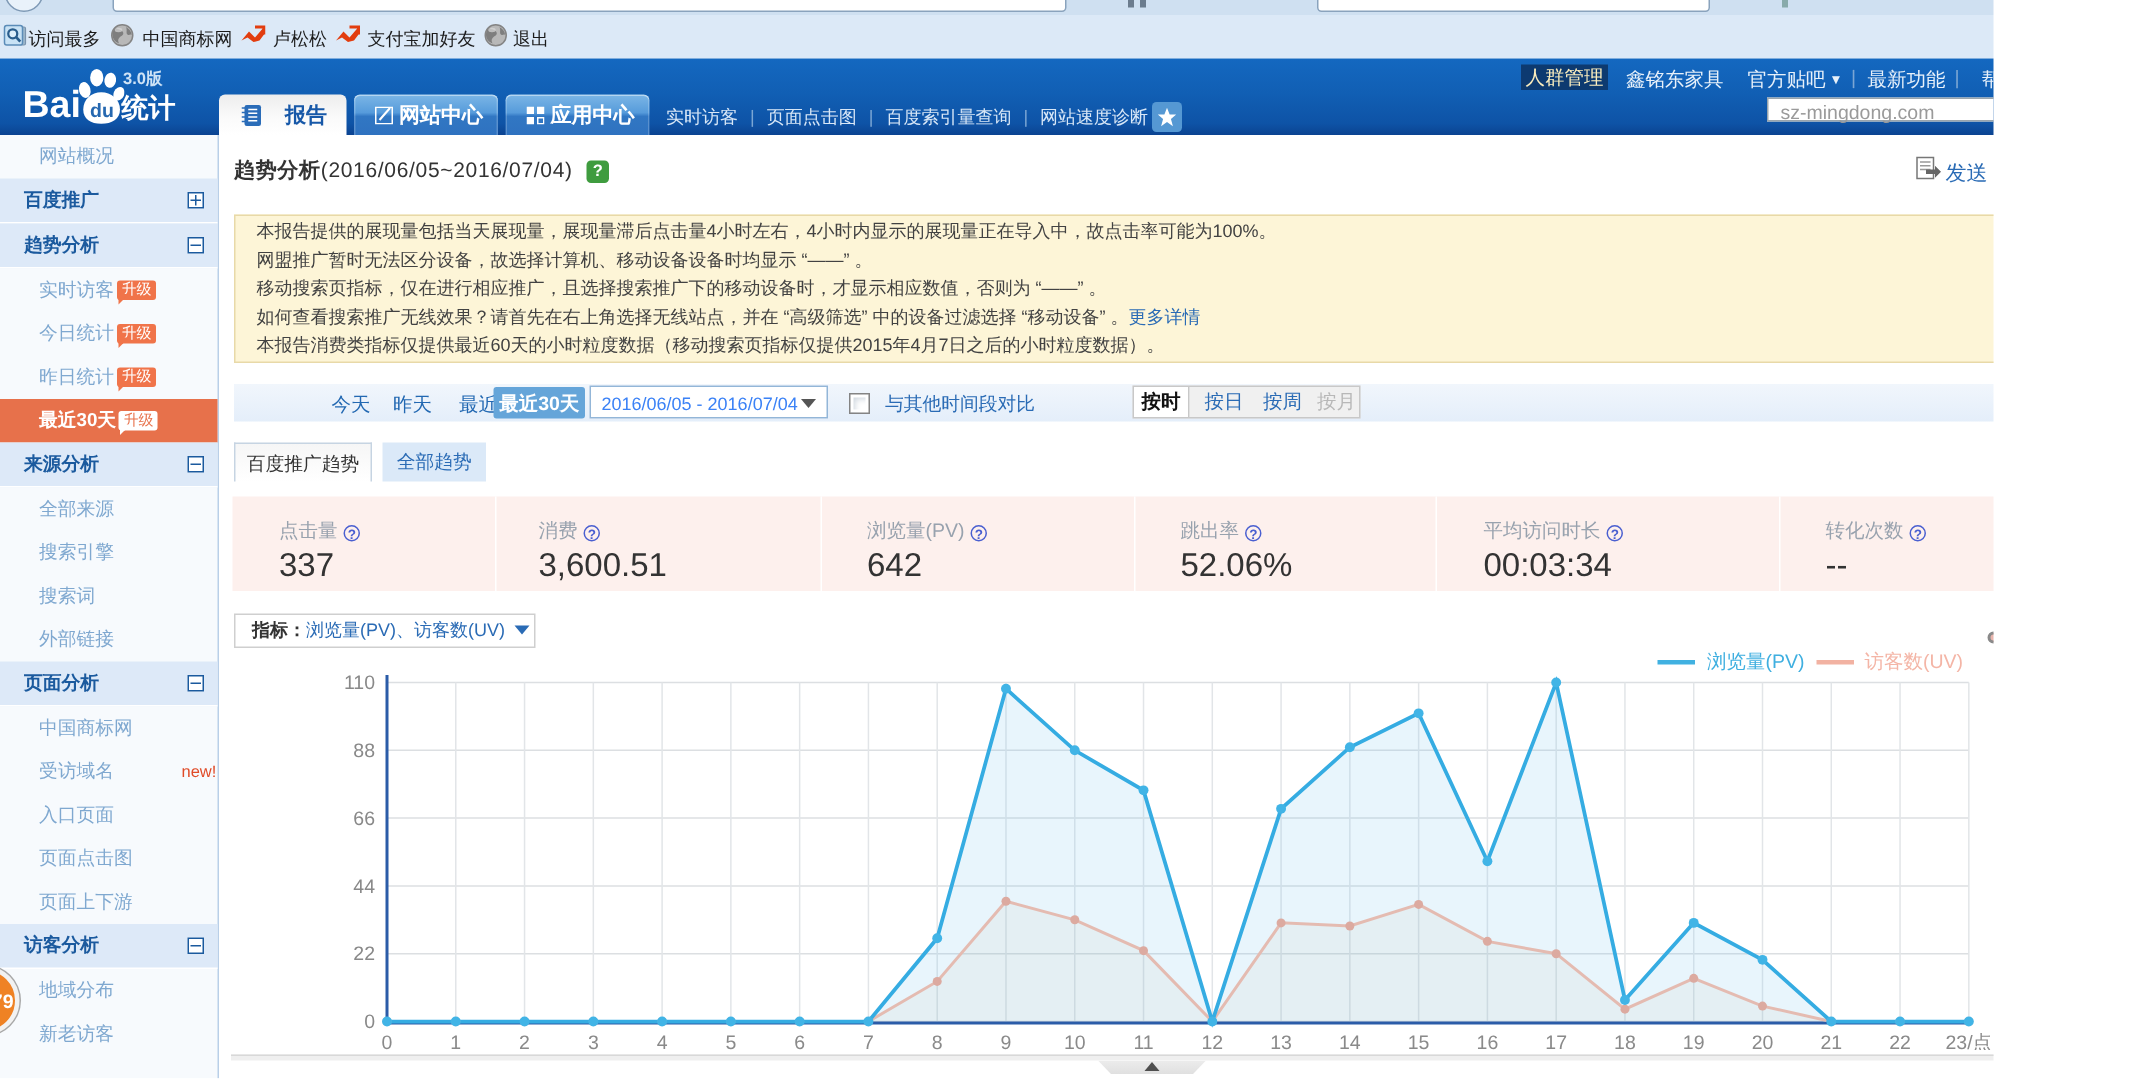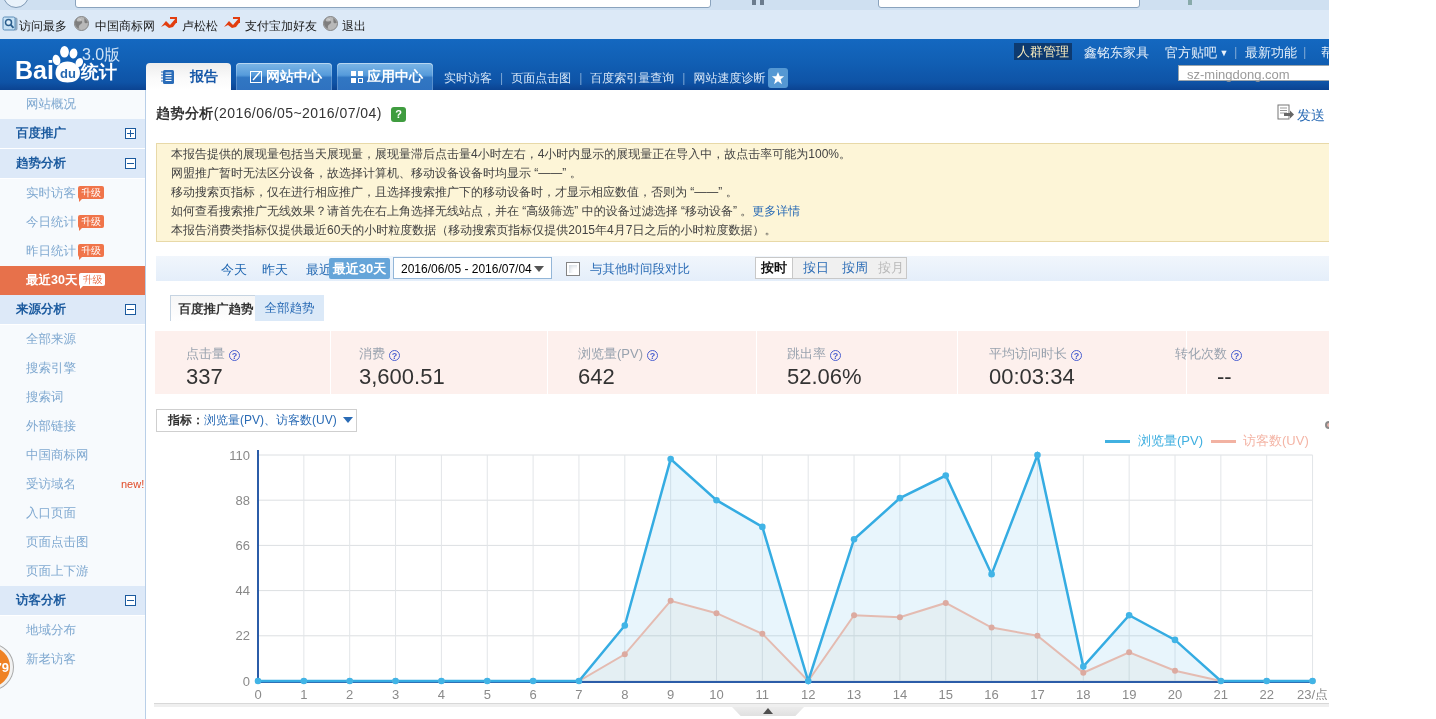--- a/index.html
+++ b/index.html
@@ -18,21 +18,21 @@
 
 #bookmarks { top:10px; left:0; width:1436px; height:29px; background:#dce9f7; font-size:12px; color:#1b1b1b; }
 #bookmarks span.t { position:absolute; top:8px; }
 .bicon { position:absolute; top:5px; width:17px; height:17px; }
 
 
 #header { top:39px; left:0; width:1436px; height:51px; background:linear-gradient(#1468c0 0%, #115fb4 45%, #0e53a6 85%, #0b4391 100%); }
 #logo { position:absolute; left:15px; top:3px; width:130px; height:46px; color:#fff; }
 #logo .bai { position:absolute; left:0px; top:14px; font-size:25px; font-weight:bold; letter-spacing:0px; }
 #logo .tj { position:absolute; left:66px; top:18px; font-size:18px; font-weight:bold; }
-#logo .ver { position:absolute; left:67px; top:3px; font-size:16px; color:#cfe3f6; font-weight:normal; }
+#logo .ver { position:absolute; left:67px; top:3px; font-size:11px; color:#cfe3f6; font-weight:bold; }
 .tab { position:absolute; top:24px; height:27px; border-radius:4px 4px 0 0; font-size:14px; font-weight:bold; text-align:left; line-height:27px; }
 .tab.active { background:linear-gradient(#ededed,#fafafa 55%,#fff); color:#1758a8; }
 .tab.blue { background:linear-gradient(#7cb6e6 0%, #569bdb 45%, #3177c3 54%, #2f72c0 100%); color:#fff; box-shadow:inset 0 1px 0 rgba(255,255,255,.45), inset 1px 0 0 rgba(255,255,255,.2), inset -1px 0 0 rgba(255,255,255,.2); }
 .hlinks { position:absolute; top:31px; font-size:12px; color:#d8e7f7; }
 .hlinks b { font-weight:normal; color:#7ba6d4; margin:0 8px; }
 .toplinks { position:absolute; top:5px; font-size:13px; color:#e8f1fa; }
 #grpmgr { position:absolute; left:1014px; top:4px; width:58px; height:17px; background:#0d3a70; color:#fceebe; font-size:13px; text-align:center; line-height:17px; }
 #siteselect { position:absolute; left:1178px; top:26px; width:201px; height:16px; background:#fff; border:1px solid #9aa5ad; }
 #siteselect .txt { position:absolute; left:8px; top:1px; font-size:13px; color:#9a9a9a; }
 #siteselect .btn { position:absolute; right:0px; top:0px; width:17px; height:14px; background:linear-gradient(#f6f6f6,#d8d8d8); border-left:1px solid #b0b0b0; }
@@ -62,30 +62,30 @@
 .sendlink { position:absolute; top:17px; font-size:14px; color:#2a6bb5; }
 
 #notice { position:absolute; left:9px; top:53px; width:1218px; height:99px; background:#fdf5d7; border:1px solid #e8d9a8; font-size:12px; color:#424242; line-height:19px; padding:1px 0 0 14px; }
 #notice .close { position:absolute; right:12px; top:5px; color:#999; font-size:14px; }
 #notice a { color:#2a6bb5; text-decoration:none; }
 
 #toolbar { position:absolute; left:9px; top:166px; width:1218px; height:25px; background:linear-gradient(#f1f6fc,#e4eefa); }
 #toolbar .ql { position:absolute; top:5px; font-size:13px; color:#2268b2;margin-left:38px; }
 #btn30 { position:absolute; left:173px; top:2px; width:61px; height:21px; background:#65a5d9; color:#fff; font-size:13px; font-weight:bold; text-align:center; line-height:21px; border-radius:2px; }
 #datebox { position:absolute; left:237px; top:1px; width:159px; height:22px; background:#fff; border:1px solid #93b6d8; }
-#datebox .d { position:absolute; left:7px; top:4px; font-size:12px; color:#000000; white-space:nowrap; }
+#datebox .d { position:absolute; left:7px; top:4px; font-size:12px; color:#3b82f6; white-space:nowrap; }
 #datebox .ar { position:absolute; right:7px; top:8px; border:5px solid transparent; border-top:6px solid #555; }
 #cmp { position:absolute; left:410px; top:6px; width:14px; height:14px; background:#fff; border:1px solid #848484; box-shadow:inset 0 0 0 2px #fff, inset 3px 3px 4px #cdd5dd; }
 #cmplabel { position:absolute; left:434px; top:5px; font-size:12.5px; color:#2a6bb5; }
 #seg { position:absolute; left:599px; top:1px; width:152px; height:22px; background:#f0f0f0; border:1px solid #c8c8c8; }
 #seg .s { position:absolute; top:0; height:20px; line-height:20px; font-size:13px; text-align:center; }
 #seg .s1 { left:0; width:37px; background:#fff; color:#111; font-weight:bold; border-right:1px solid #c8c8c8; }
 
 .tab2 { position:absolute; top:205px; height:26px; font-size:12.5px; line-height:26px; text-align:center; }
-#tab2a { left:23px; width:92px; background:linear-gradient(#f6f6f6,#fff); border:1px solid #c6d4e2; border-bottom:none; color:#333; font-weight:bold; }
+#tab2a { left:9px; width:92px; background:linear-gradient(#f6f6f6,#fff); border:1px solid #c6d4e2; border-bottom:none; color:#333; font-weight:normal; }
 #tab2b { left:108px; width:69px; background:#dbe9f8; color:#2a6bb5; }
 
 #stats { position:absolute; left:8px; top:241px; width:1217px; height:63px; background:#fdf0ed; }
 .scol { position:absolute; top:0; height:63px; border-left:1px solid #fff; }
 .slabel { position:absolute; top:14px; font-size:13px; color:#98a2ae; }
 .sval { position:absolute; top:33px; font-size:22px; color:#333; }
 .qi { display:inline-block; width:11px; height:11px; border:1px solid #4a5fd0; border-radius:50%; color:#4a5fd0; font-size:9px; font-weight:bold; text-align:center; line-height:11px; margin-left:4px; vertical-align:-1px; }
 
 #metric { position:absolute; left:9px; top:319px; width:201px; height:23px; background:#fff; border:1px solid #cfcfcf; font-size:12px; line-height:21px; white-space:nowrap; }
 #metric .lab { color:#333; margin-left:11px; font-weight:bold; }
@@ -234,20 +234,21 @@
       <div class="shead">趋势分析<span class="pm"></span></div>
       <div class="sitem">实时访客<span class="upg">升级</span></div>
       <div class="sitem">今日统计<span class="upg">升级</span></div>
       <div class="sitem">昨日统计<span class="upg">升级</span></div>
       <div class="sel30">最近30天<span class="upg w">升级</span></div>
       <div class="shead">来源分析<span class="pm"></span></div>
       <div class="sitem">全部来源</div>
       <div class="sitem">搜索引擎</div>
       <div class="sitem">搜索词</div>
       <div class="sitem">外部链接</div>
+      <div class="shead">页面分析<span class="pm"></span></div>
       <div class="sitem">中国商标网</div>
       <div class="sitem">受访域名<span class="newt">new!</span></div>
       <div class="sitem">入口页面</div>
       <div class="sitem">页面点击图</div>
       <div class="sitem">页面上下游</div>
       <div class="shead">访客分析<span class="pm"></span></div>
       <div class="sitem">地域分布</div>
       <div class="sitem">新老访客</div>
     </div>
   </div>
@@ -316,21 +317,21 @@
       <span class="slabel" style="left:31px">点击量<span class="qi">?</span></span>
         <span class="sval" style="left:31px">337</span>
       <span class="slabel" style="left:204px">消费<span class="qi">?</span></span>
         <span class="sval" style="left:204px">3,600.51</span>
       <span class="slabel" style="left:423px">浏览量(PV)<span class="qi">?</span></span>
         <span class="sval" style="left:423px">642</span>
       <span class="slabel" style="left:632px">跳出率<span class="qi">?</span></span>
         <span class="sval" style="left:632px">52.06%</span>
       <span class="slabel" style="left:834px">平均访问时长<span class="qi">?</span></span>
         <span class="sval" style="left:834px">00:03:34</span>
-      <span class="slabel" style="left:1020px">转化次数<span class="qi">?</span></span>
+      <span class="slabel" style="left:1062px">转化次数<span class="qi">?</span></span>
         <span class="sval" style="left:1062px">--</span>
     </div>
 
     <div id="metric"><span class="lab">指标：</span><span class="val">浏览量(PV)、访客数(UV)</span><span class="ar"></span></div>
 
     <div id="legend">
       <span class="legline" style="left:958px;background:#41b1e1"></span>
       <span style="position:absolute;left:991px;top:1px;color:#3fafe0">浏览量(PV)</span>
       <span class="legline" style="left:1064px;background:#f2b2a2"></span>
       <span style="position:absolute;left:1096px;top:1px;color:#f4b5a6">访客数(UV)</span>

